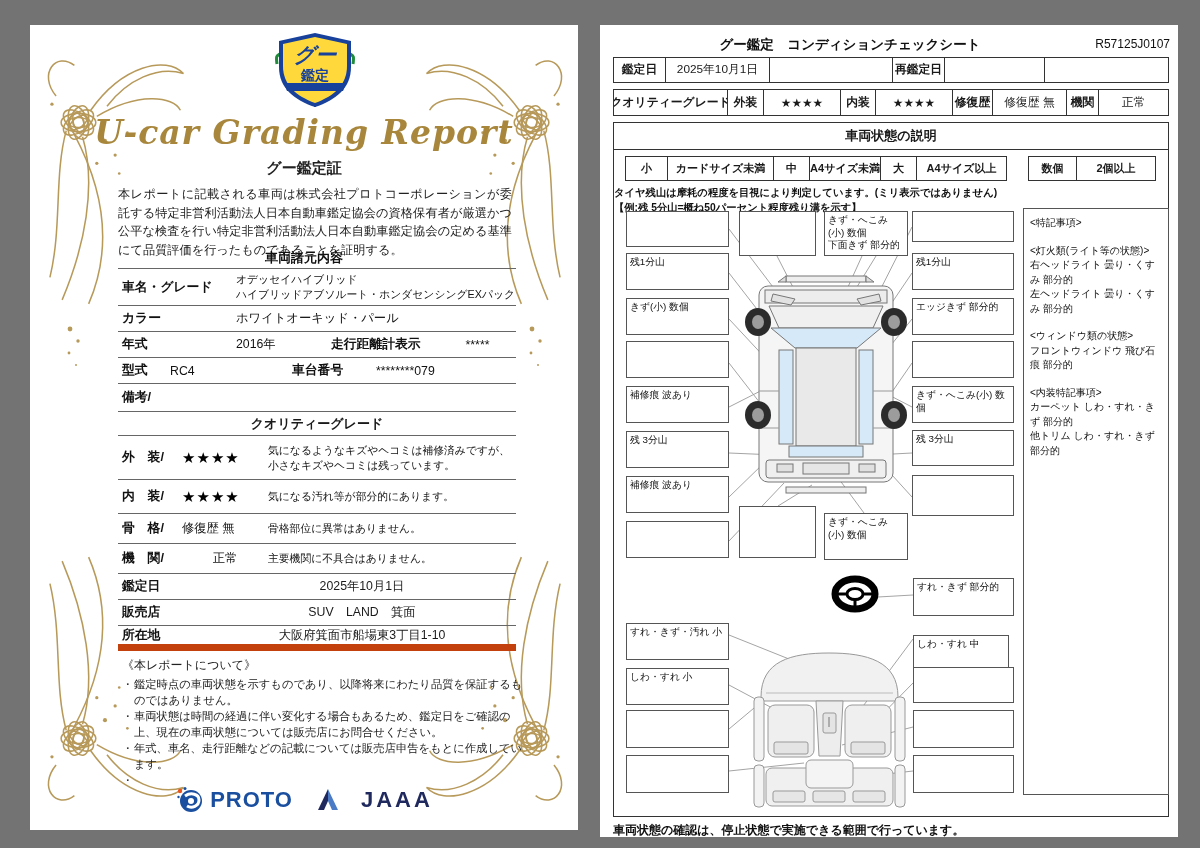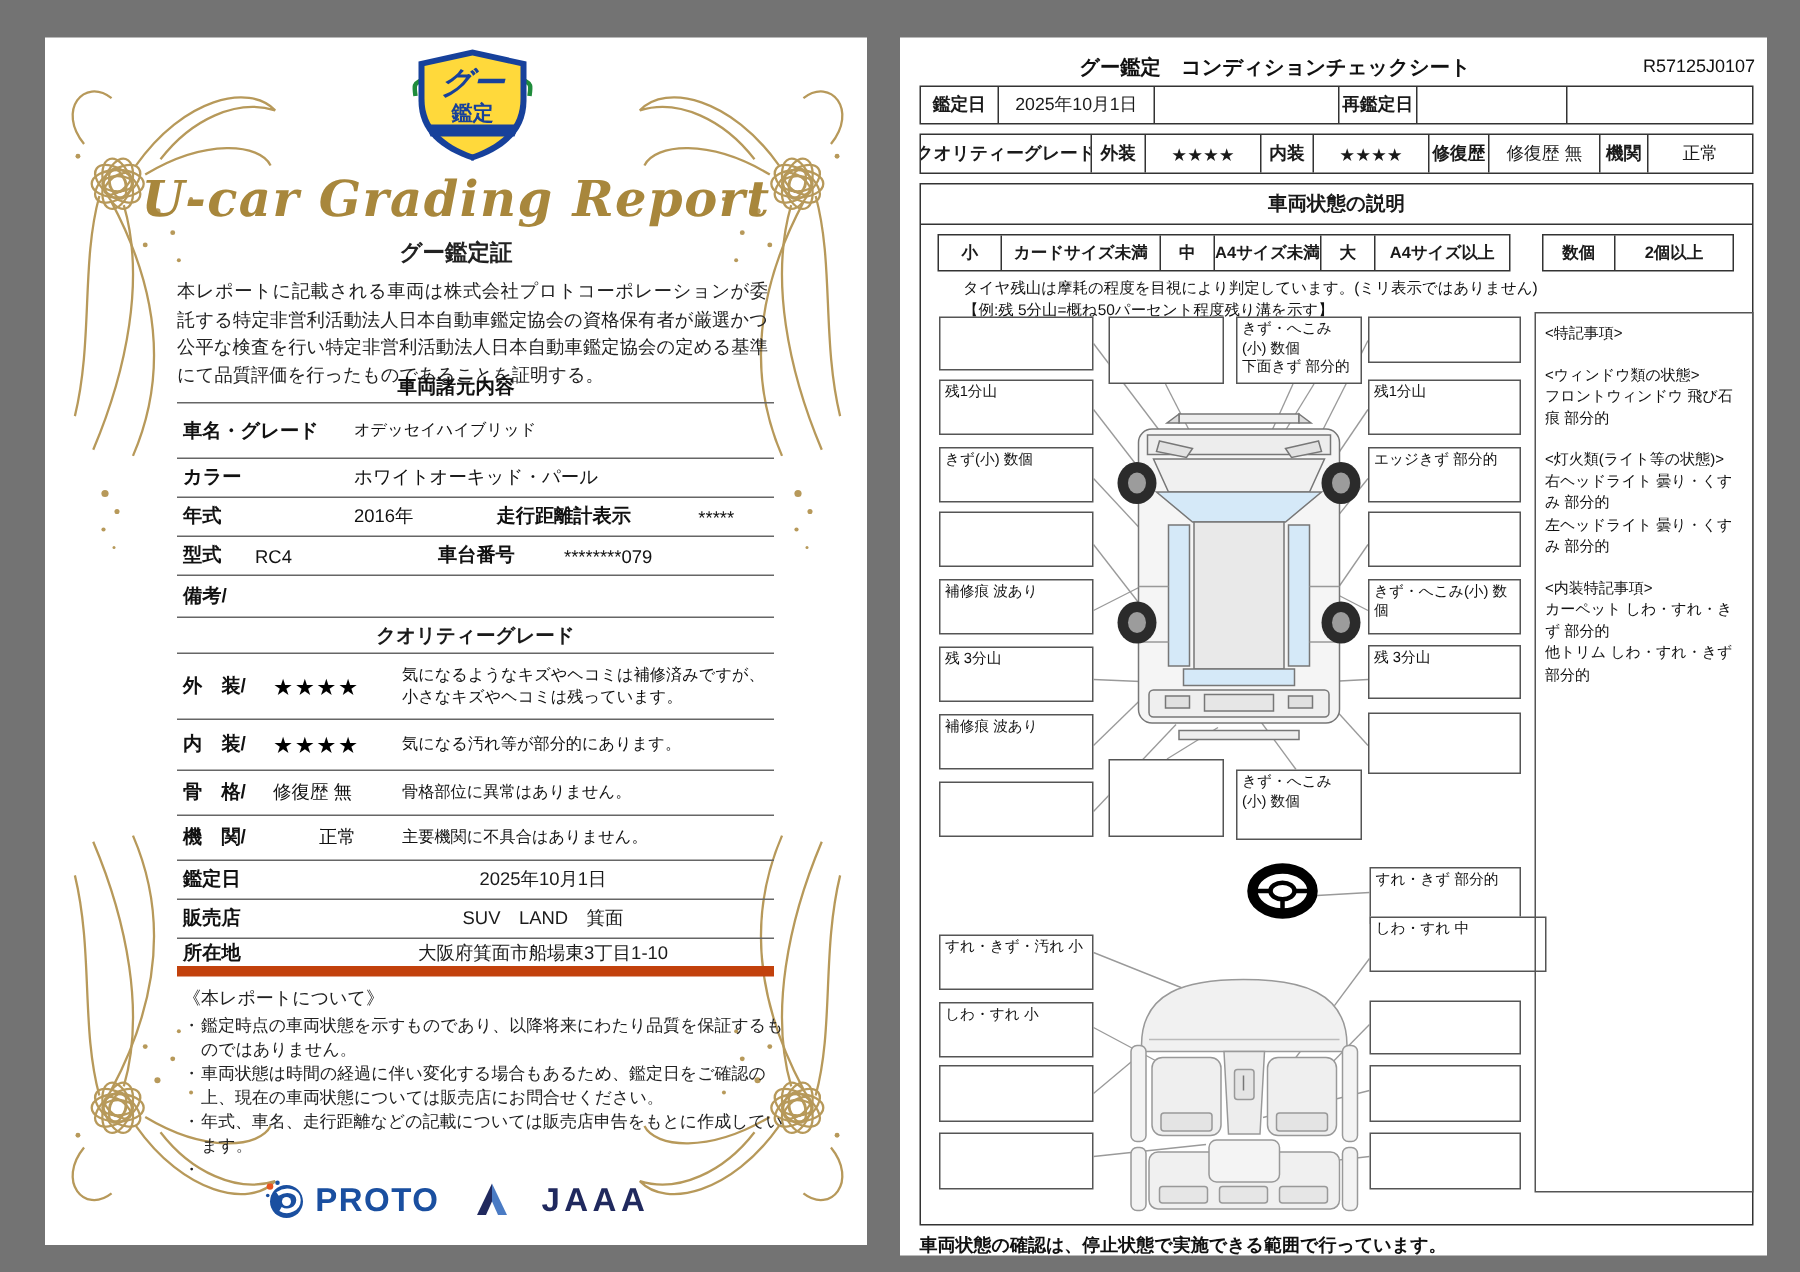--- a/index.html
+++ b/index.html
@@ -49,21 +49,21 @@
   #grade-table { top:64px; grid-template-columns:114px 36px 77px 35px 77px 40px 74px 32px 1fr; height:27px; }
 
   #bigbox { position:absolute; left:13px; top:97px; width:556px; height:695px; border:1.5px solid #333; }
   #bigbox-title { position:absolute; top:0; left:0; width:100%; height:27px; border-bottom:1.2px solid #333;
                   display:flex; align-items:center; justify-content:center; font-weight:bold; font-size:13px; }
   .legend { position:absolute; display:grid; border:1.2px solid #333; height:25px; background:#fff; }
   .legend > div { border-right:1.2px solid #333; display:flex; align-items:center; justify-content:center; font-size:11px; font-weight:bold; white-space:nowrap; }
   .legend > div:last-child { border-right:none; }
   #legend-size { left:11px; top:33px; grid-template-columns:42px 106px 36px 71px 36px 1fr; width:382px; }
   #legend-count { left:414px; top:33px; grid-template-columns:48px 1fr; width:128px; }
-  .tire-note { position:absolute; left:28px; top:63px; font-size:10.3px; font-weight:normal; line-height:1.45; color:#111; }
+  .tire-note { position:absolute; left:0; top:63px; font-size:10.3px; font-weight:bold; line-height:1.45; color:#111; }
   .abox { position:absolute; background:#fff; border:1px solid #555; font-size:9.8px; color:#111; padding:2px 3px; line-height:1.3; z-index:3; }
   #tokki-panel { position:absolute; left:409px; top:85px; width:146px; height:587px; border:1px solid #555; padding:7px 6px; font-size:10px; line-height:1.45; color:#111; z-index:3; }
   #tokki-panel .sec { margin-top:13px; }
   #leader-lines { position:absolute; left:0; top:0; width:556px; height:695px; z-index:1; }
   .diag { position:absolute; z-index:2; }
   .rp-bottom-note { position:absolute; left:13px; top:797px; font-size:12px; font-weight:bold; color:#111;font-family:Liberation Serif, serif; }
 </style>
 </head>
 <body>
 
@@ -146,20 +146,21 @@
     <div class="lp-title">U-car Grading Report</div>
     <div class="lp-subtitle">グー鑑定証</div>
     <div class="lp-intro">本レポートに記載される車両は株式会社プロトコーポレーションが委託する特定非営利活動法人日本自動車鑑定協会の資格保有者が厳選かつ公平な検査を行い特定非営利活動法人日本自動車鑑定協会の定める基準にて品質評価を行ったものであることを証明する。</div>
     <div class="lp-sec-title" style="top:224px">車両諸元内容</div>
 
     <div class="lp-table">
       <div class="lp-row" style="grid-template-columns:118px 1fr; height:37px">
         <span class="lp-label">車名・グレード</span>
         <span class="lp-val-sm">
           <span style="display:block">オデッセイハイブリッド</span>
+          <span style="display:block">ハイブリッドアブソルート・ホンダセンシングEXパック</span>
         </span>
       </div>
       <div class="lp-row" style="grid-template-columns:118px 1fr; height:26px">
         <span class="lp-label">カラー</span>
         <span class="lp-val">ホワイトオーキッド・パール</span>
       </div>
       <div class="lp-row" style="grid-template-columns:118px 95px 108px 1fr; height:26px">
         <span class="lp-label">年式</span>
         <span class="lp-val">2016年</span>
         <span class="lp-label" style="padding-left:0">走行距離計表示</span>
@@ -426,37 +427,37 @@
 
       <div class="abox" style="left:125px;top:383px;width:77px;height:52px"></div>
       <div class="abox" style="left:210px;top:390px;width:84px;height:47px">きず・へこみ(小) 数個</div>
 
       <div class="abox" style="left:12px;top:500px;width:103px;height:37px">すれ・きず・汚れ 小</div>
       <div class="abox" style="left:12px;top:545px;width:103px;height:37px">しわ・すれ 小</div>
       <div class="abox" style="left:12px;top:587px;width:103px;height:38px"></div>
       <div class="abox" style="left:12px;top:632px;width:103px;height:38px"></div>
 
       <div class="abox" style="left:299px;top:455px;width:101px;height:38px">すれ・きず 部分的</div>
-      <div class="abox" style="left:299px;top:488px;width:118px;height:37px">しわ・すれ 中</div>
+      <div class="abox" style="left:299px;top:512px;width:96px;height:37px">しわ・すれ 中</div>
       <div class="abox" style="left:299px;top:544px;width:101px;height:36px"></div>
       <div class="abox" style="left:299px;top:587px;width:101px;height:38px"></div>
       <div class="abox" style="left:299px;top:632px;width:101px;height:38px"></div>
 
       <div id="tokki-panel">
         <div>&lt;特記事項&gt;</div>
-        <div class="sec">
-          <div>&lt;ウィンドウ類の状態&gt;</div>
-          <div>フロントウィンドウ 飛び石痕 部分的</div>
-        </div>
         <div class="sec">
           <div>&lt;灯火類(ライト等の状態)&gt;</div>
           <div>右ヘッドライト 曇り・くすみ 部分的</div>
           <div>左ヘッドライト 曇り・くすみ 部分的</div>
         </div>
         <div class="sec">
+          <div>&lt;ウィンドウ類の状態&gt;</div>
+          <div>フロントウィンドウ 飛び石痕 部分的</div>
+        </div>
+        <div class="sec">
           <div>&lt;内装特記事項&gt;</div>
           <div>カーペット しわ・すれ・きず 部分的</div>
           <div>他トリム しわ・すれ・きず 部分的</div>
         </div>
       </div>
     </div>
 
     <div class="rp-bottom-note">車両状態の確認は、停止状態で実施できる範囲で行っています。</div>
   </div>
 </div>

